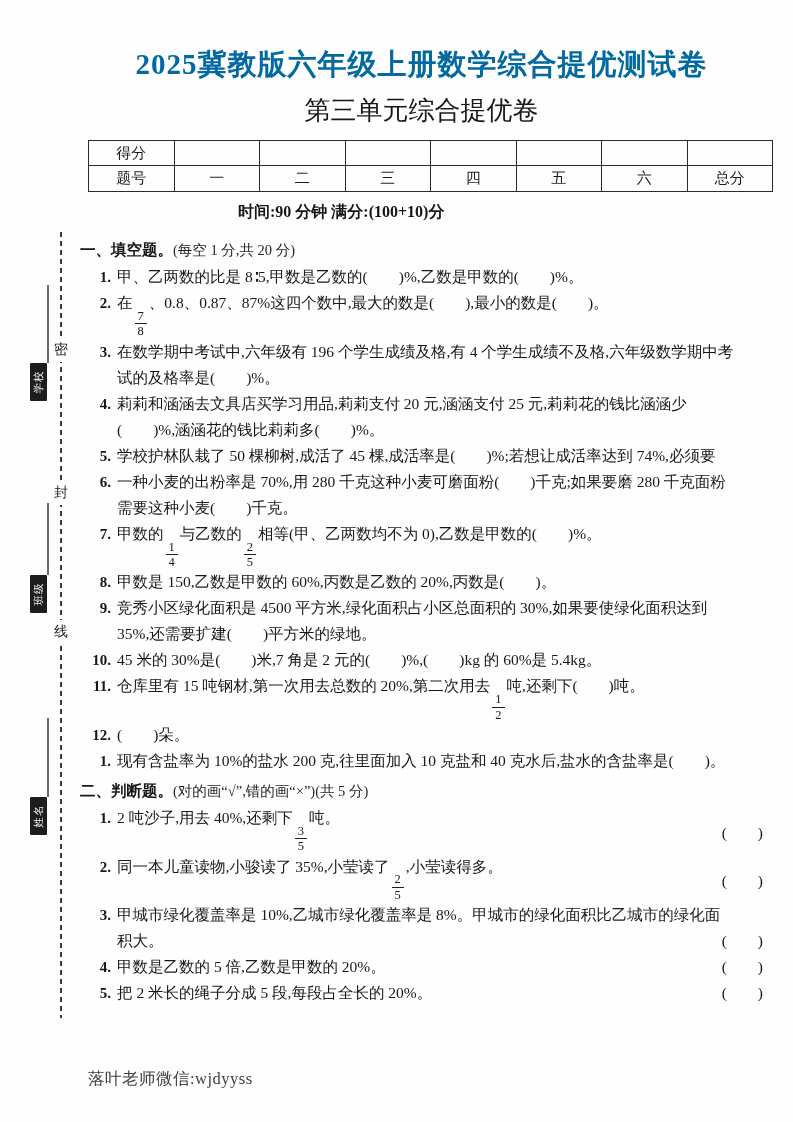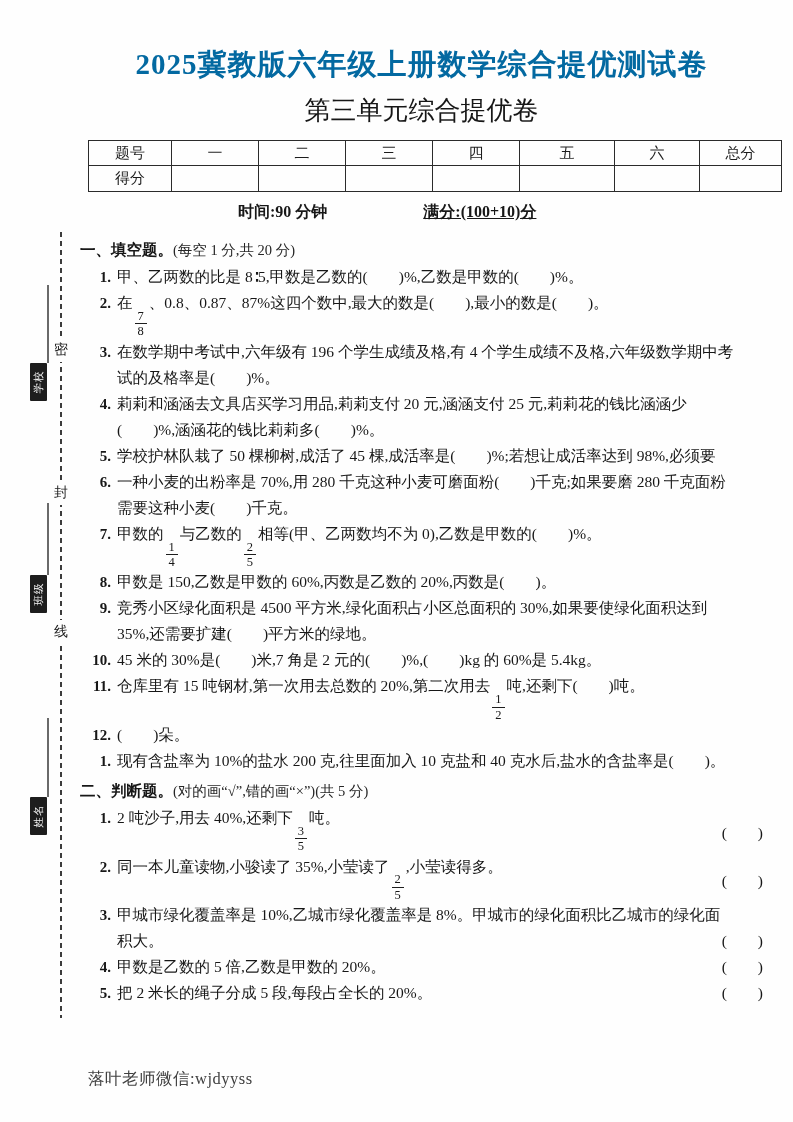--- a/index.html
+++ b/index.html
@@ -36,21 +36,21 @@
   .subtitle{margin-top:6px;text-align:center;font-size:26px;font-weight:400;line-height:38px;}
   table.score{
     margin-top:10px;margin-left:8px;border-collapse:collapse;table-layout:fixed;
     width:685px;font-size:15px;color:#1c1c1c;
   }
   table.score td{border:1.4px solid #2b2b2b;text-align:center;padding:0;height:24px;}
   table.score tr:last-child td{height:25px;}
   .c0{width:82px}.c1{width:86px}.c2{width:86px}.c3{width:86px}.c4{width:86px}.c5{width:94px}.c6{width:84px}.c7{width:81px}
   .info{margin-top:9px;height:22px;font-size:16px;font-weight:700;line-height:22px;}
   .info .t1{margin-left:158px;}
-  .info .t2{margin-left:92px;text-decoration:underline;}
+  .info .t2{}
   
   .sec-heading{margin-top:14px;line-height:26px;font-size:15.5px;white-space:nowrap;}
   .sec-heading .sec-main{font-weight:700;font-family:Liberation Mono, monospace;font-size:15.5px;}
   .sec-heading .sec-note{font-weight:400;font-size:14.5px;color:#262626;}
   .sec2{margin-top:4px;}
   .question{position:relative;display:flex;align-items:flex-start;}
   .qno{flex:0 0 31px;text-align:right;padding-right:6px;font-weight:700;font-size:15px;line-height:26px;}
   .qbody{flex:1 1 auto;min-width:0;}
   .qline{line-height:26px;font-size:15.5px;white-space:nowrap;}
   .frac{
@@ -85,39 +85,39 @@
     </div>
 </div>
 
 <div class="main">
   <div class="title">2025冀教版六年级上册数学综合提优测试卷</div>
   <div class="subtitle">第三单元综合提优卷</div>
 
   <table class="score">
     <tbody>
         <tr>
+      <td>得分</td>
+      <td></td>
+      <td></td>
+      <td></td>
+      <td></td>
+      <td></td>
+      <td></td>
+      <td></td>
+    </tr>
+    <tr>
       <td class="c0">题号</td>
       <td class="c1">一</td>
       <td class="c2">二</td>
       <td class="c3">三</td>
       <td class="c4">四</td>
       <td class="c5">五</td>
       <td class="c6">六</td>
       <td class="c7">总分</td>
     </tr>
-    <tr>
-      <td>得分</td>
-      <td></td>
-      <td></td>
-      <td></td>
-      <td></td>
-      <td></td>
-      <td></td>
-      <td></td>
-    </tr>
   </tbody>
     </table>
 
   <div class="info">
     <span class="t1">时间:90 分钟</span>
     <span class="t2">满分:(100+10)分</span>
   </div>
 
   <div>
       <div class="sec-heading"><span class="sec-main">一、填空题。</span><span class="sec-note">(每空 1 分,共 20 分)</span></div>
@@ -146,21 +146,21 @@
       <div class="question">
         <span class="qno">4.</span>
         <div class="qbody">
           <div class="qline">莉莉和涵涵去文具店买学习用品,莉莉支付 20 元,涵涵支付 25 元,莉莉花的钱比涵涵少</div>
           <div class="qline">(　　)%,涵涵花的钱比莉莉多(　　)%。</div>
         </div>
       </div>
       <div class="question">
         <span class="qno">5.</span>
         <div class="qbody">
-          <div class="qline">学校护林队栽了 50 棵柳树,成活了 45 棵,成活率是(　　)%;若想让成活率达到 98%,必须要</div>
+          <div class="qline">学校护林队栽了 50 棵柳树,成活了 45 棵,成活率是(　　)%;若想让成活率达到 74%,必须要</div>
         </div>
       </div>
       <div class="question">
         <span class="qno">6.</span>
         <div class="qbody">
           <div class="qline">一种小麦的出粉率是 70%,用 280 千克这种小麦可磨面粉(　　)千克;如果要磨 280 千克面粉</div>
           <div class="qline">需要这种小麦(　　)千克。</div>
         </div>
       </div>
       <div class="question">

